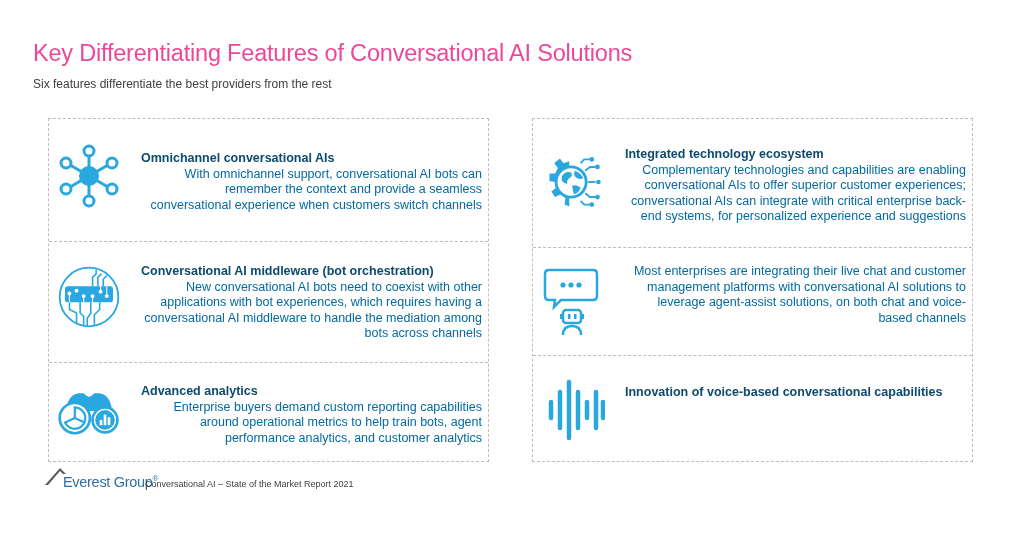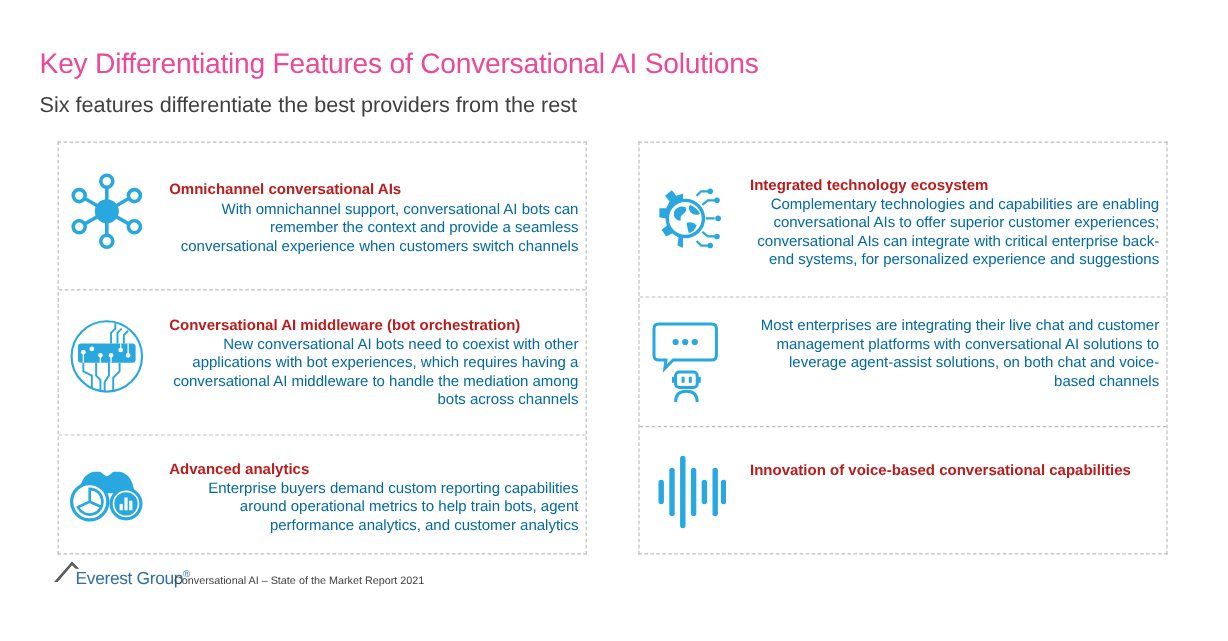--- a/index.html
+++ b/index.html
@@ -1,33 +1,33 @@
 <!DOCTYPE html>
 <html><head>
 <meta charset="utf-8">
 <style>
   * { box-sizing: border-box; margin: 0; padding: 0; }
   html, body { width: 1023px; height: 534px; background: #ffffff; overflow: hidden; }
   body { position: relative; font-family: "Liberation Sans", sans-serif; color: #404040; }
 
   .title { position: absolute; left: 33px; top: 40px; font-size: 23.5px; color: #ec4899; letter-spacing: -0.2px; white-space: nowrap; }
-  .subtitle { position: absolute; left: 33px; top: 77px; font-size: 18px; color: #404040; white-space: nowrap; }
+  .subtitle { position: absolute; left: 33px; top: 77px; font-size: 12px; color: #404040; white-space: nowrap; }
 
   .col { position: absolute; top: 118px; width: 441px; height: 344px; border: 1px dashed #bdbdbd; }
   .col.left { left: 48px; }
   .col.right { left: 532px; padding-left: 12px; }
 
   .cell { position: absolute; left: 0; right: 0; }
   .cell + .cell { border-top: 1px dashed #bdbdbd; }
 
   .icon { position: absolute; left: 8px; width: 64px; display: flex; align-items: center; justify-content: center; }
   .icon svg { display: block; }
 
   .text { position: absolute; left: 92px; right: 6px; font-size: 12.5px; line-height: 15.6px; color: #404040; }
-  .heading { color: #b91c1c; font-weight: bold; font-size: 12.5px; }
+  .heading { color: #0c4a6e; font-weight: bold; font-size: 12.5px; }
   .body { color: #0369a1; text-align: right; }
 
   .footer { position: absolute; left: 44px; top: 466px; height: 26px; width: 400px; }
   .footer .mountain { position: absolute; left: 0; top: 0; }
   .footer .brand { position: absolute; left: 19px; top: 8px; font-size: 14.5px; color: #2f6fa6; letter-spacing: -0.3px; white-space: nowrap; font-family: "Liberation Sans", sans-serif; }
   .footer .reg { font-size: 8px; vertical-align: super; color: #2f6fa6; }
   .footer .report { position: absolute; left: 101px; top: 13px; font-size: 9px; color: #404040; white-space: nowrap; }
 </style>
 </head>
 <body>

